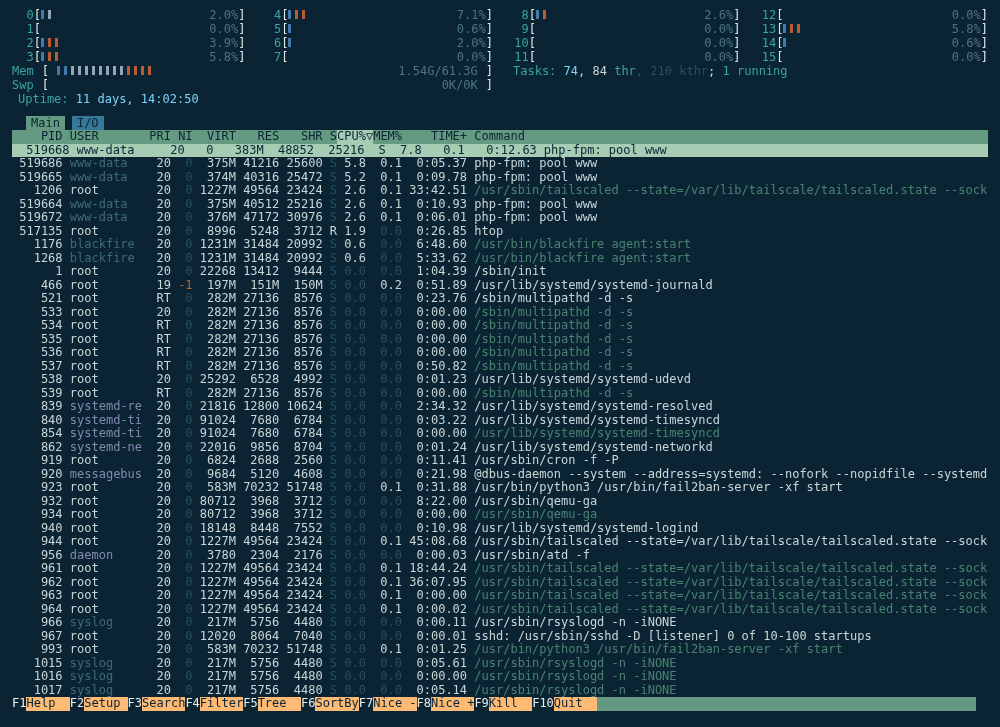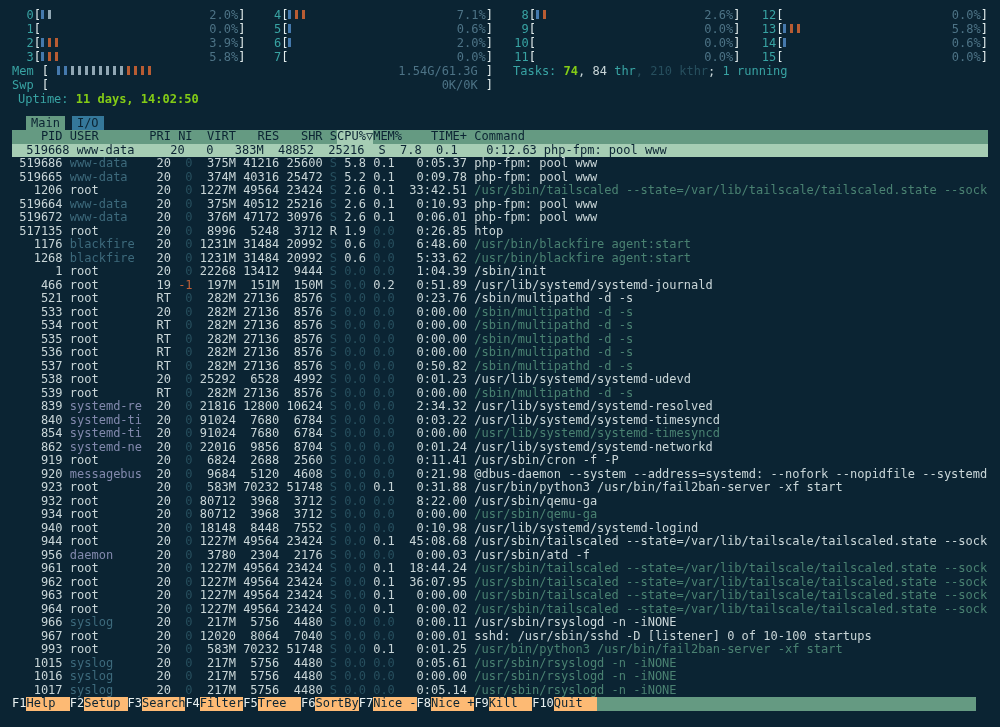--- a/index.html
+++ b/index.html
@@ -11,21 +11,21 @@
   .meter{display:flex;height:14px;}
   .mlabel{width:3ch;text-align:right;color:#38a3a3;white-space:pre;}
   .brk{color:#e2ecec;}
   .mbody{flex:1;display:flex;justify-content:space-between;overflow:hidden;}
   .bars{white-space:nowrap;}
   .bar{display:inline-block;width:3px;height:9px;margin:2px 4px 0 0;}
   .bar.b{background:#4579ad}.bar.o{background:#b85c33}.bar.g{background:#91a7b4}
   .mpct{color:#4d7386;white-space:pre;}
   .span2{grid-column:span 2;gap:8px;}
   .txt{padding-left:6px;white-space:pre;height:14px;overflow:hidden;}
-  .t-label{color:#38a3a3}.t-bold{color:#84cc16;font-weight:bold}
+  .t-label{color:#38a3a3}.t-bold{color:#7dd3fc;font-weight:normal}
   .t-dim{color:#274f5e}.t-fade{color:#7d96a2}
   
   .tabs{margin-top:10px;padding-left:14px;height:14px;}
   .tab{display:inline-block;padding:0 5px;height:14px;cursor:default;}
   .tab.active{background:#659a82;color:#0b2433;}
   .tab.inactive{background:#35789a;color:#0b2433;margin-left:7px;}
   
   .trow{display:flex;height:13.5px;line-height:13.5px;white-space:pre;}
   .thead{background:#659a82;color:#0b2433;}
   .thead .c-cpu{background:#a6cdb4;}
@@ -34,21 +34,21 @@
   .sel span{color:#0b2433 !important;margin-left:7px;}
   .c-pid{width:7ch;text-align:right;}
   .c-user{width:10ch;margin-left:1ch;overflow:hidden;}
   .c-pri{width:4ch;text-align:right;}
   .c-ni{width:3ch;text-align:right;}
   .c-virt{width:6ch;text-align:right;}
   .c-res{width:6ch;text-align:right;}
   .c-shr{width:6ch;text-align:right;}
   .c-s{width:2ch;text-align:right;}
   .c-cpu{width:5ch;text-align:center;}
-  .c-mem{width:4ch;}
+  .c-mem{width:4ch;text-align:right;}
   .c-time{width:9ch;text-align:right;}
   .c-cmd{flex:1;margin-left:1ch;overflow:hidden;}
   .u-dim{color:#3d6a7c}.u-oth{color:#8289ad}
   .dim{color:#274f5e}.cmd-dim{color:#4a8272}.ni-neg{color:#c06038}
   
   .fnbar{display:flex;height:13.5px;line-height:13.5px;margin-right:12px;}
   .fnkey{color:#e8f0f0;white-space:pre;}
   .fnlabel{background:#fdba74;color:#0b2433;width:6ch;white-space:pre;overflow:hidden;}
   .fnfill{flex:1;background:#659a82;}
 </style>

